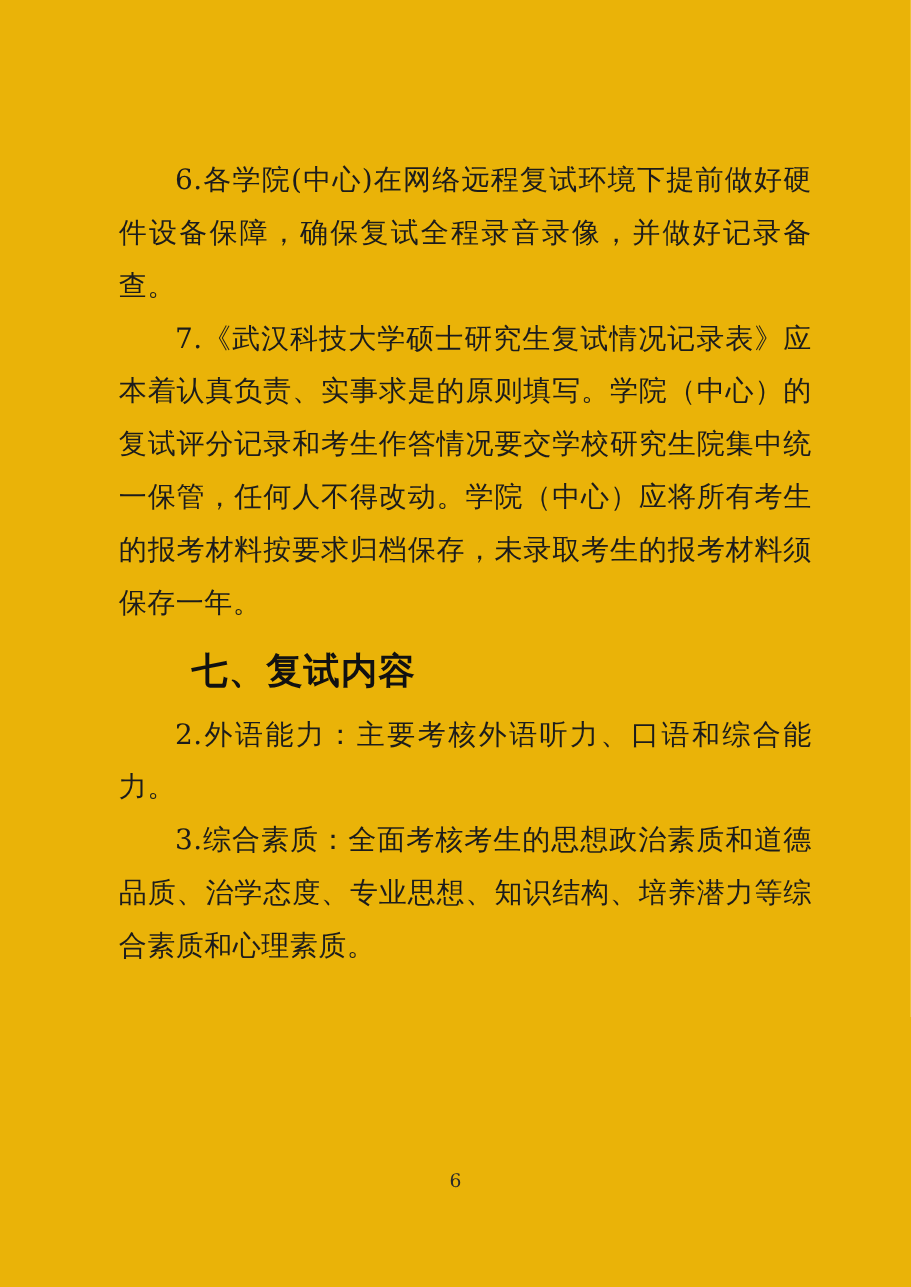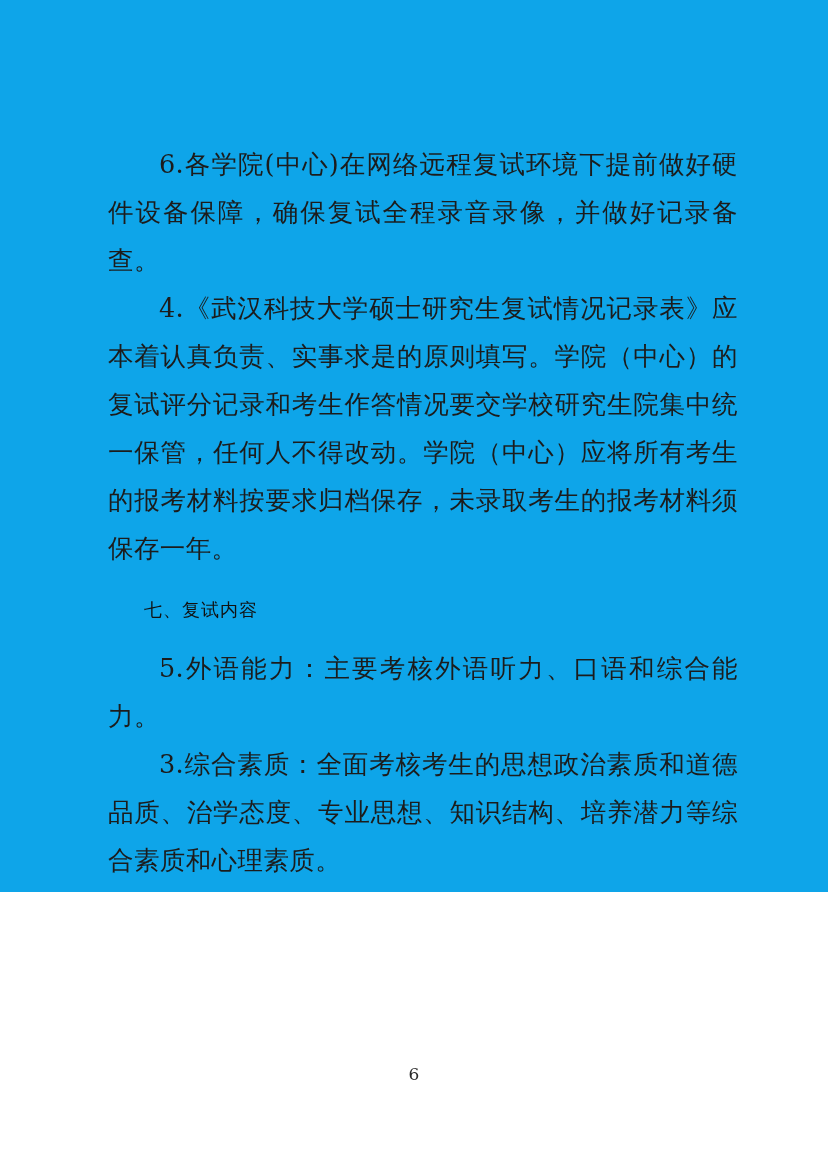--- a/index.html
+++ b/index.html
@@ -15,22 +15,22 @@
     font-family: "DejaVu Serif", "Liberation Serif", serif;
     color: #1a1a1a;
     -webkit-font-smoothing: antialiased;
   }
 
   .page {
     position: absolute;
     left: 0;
     top: 0;
     width: 828px;
-    height: 892px;
-    background: #0ea5e9;
+    height: 1170px;
+    background: #eab308;
   }
 
   .content {
     position: absolute;
     left: 108px;
     top: 140px;
     width: 630px;
   }
 
   
@@ -43,23 +43,23 @@
     text-justify: inter-character;
     text-indent: 2em;
     margin: 0;
     color: #1c1c1c;
     word-break: break-all;
   }
 
   
   .heading {
     font-family: "DejaVu Sans", "Liberation Sans", sans-serif;
-    font-size: 18px;
+    font-size: 33px;
     line-height: 48px;
-    font-weight: 400;
+    font-weight: 700;
     letter-spacing: 1px;
     text-indent: 2em;
     margin: 0;
     padding-top: 14px;
     padding-bottom: 10px;
     color: #111111;
   }
 
   .page-number {
     position: absolute;
@@ -74,27 +74,27 @@
 </style>
 </head>
 <body>
 
 <div class="page">
 
   <div class="content">
 
     <p class="para">6.各学院(中心)在网络远程复试环境下提前做好硬件设备保障，确保复试全程录音录像，并做好记录备查。</p>
 
-    <p class="para">4.《武汉科技大学硕士研究生复试情况记录表》应本着认真负责、实事求是的原则填写。学院（中心）的复试评分记录和考生作答情况要交学校研究生院集中统一保管，任何人不得改动。学院（中心）应将所有考生的报考材料按要求归档保存，未录取考生的报考材料须保存一年。</p>
+    <p class="para">7.《武汉科技大学硕士研究生复试情况记录表》应本着认真负责、实事求是的原则填写。学院（中心）的复试评分记录和考生作答情况要交学校研究生院集中统一保管，任何人不得改动。学院（中心）应将所有考生的报考材料按要求归档保存，未录取考生的报考材料须保存一年。</p>
 
     <h2 class="heading">七、复试内容</h2>
 
 
 
-    <p class="para">5.外语能力：主要考核外语听力、口语和综合能力。</p>
+    <p class="para">2.外语能力：主要考核外语听力、口语和综合能力。</p>
 
     <p class="para">3.综合素质：全面考核考生的思想政治素质和道德品质、治学态度、专业思想、知识结构、培养潜力等综合素质和心理素质。</p>
 
   </div>
 
   <div class="page-number">6</div>
 
 </div>
 
 </body></html>

